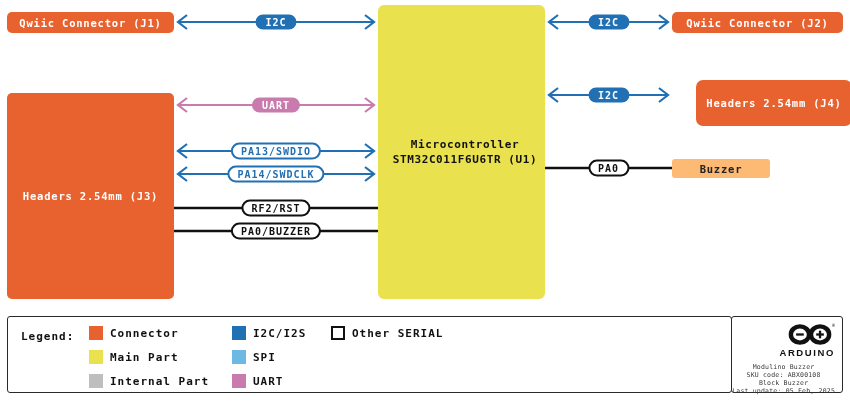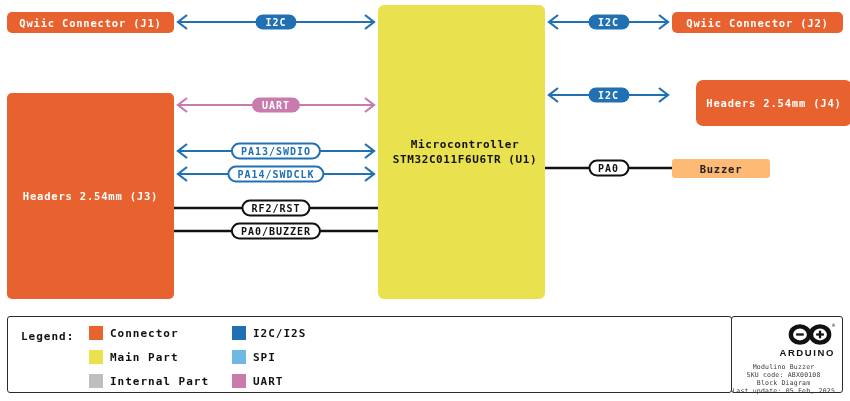--- a/index.html
+++ b/index.html
@@ -173,37 +173,43 @@
       <div class="litem">
         <span class="swatch" style="background: rgb(110, 185, 228);"></span>
         <span class="llabel">SPI</span>
       </div>
       <div class="litem">
         <span class="swatch" style="background: rgb(201, 123, 173);"></span>
         <span class="llabel">UART</span>
       </div>
     </div>
 
+    <div class="lcol lcol-3">
+      <div class="litem">
+        <span class="swatch outline"></span>
+        <span class="llabel">Other SERIAL</span>
+      </div>
+    </div>
   </div>
 
   <div class="panel brand-panel">
     <div class="brand-inner">
       <div class="logo-row">
         <svg width="44" height="23" viewBox="0 0 46 24">
           <ellipse cx="12.5" cy="12" rx="9.5" ry="8.5" fill="none" stroke="#111" stroke-width="4.6"></ellipse>
           <ellipse cx="33.5" cy="12" rx="9.5" ry="8.5" fill="none" stroke="#111" stroke-width="4.6"></ellipse>
           <line x1="8.5" y1="12" x2="16.5" y2="12" stroke="#111" stroke-width="2.4"></line>
           <line x1="29.5" y1="12" x2="37.5" y2="12" stroke="#111" stroke-width="2.4"></line>
           <line x1="33.5" y1="8" x2="33.5" y2="16" stroke="#111" stroke-width="2.4"></line>
         </svg>
         <span class="reg-mark">®</span>
       </div>
       <div class="brand-name">ARDUINO</div>
       <div class="brand-lines">
         <div class="brand-line">Modulino Buzzer</div>
         <div class="brand-line">SKU code: ABX00108</div>
-        <div class="brand-line">Block Diagram</div>
+        <div class="brand-line">Block Buzzer</div>
         <div class="brand-line">Last update: 05 Feb, 2025</div>
       </div>
     </div>
   </div>
 
 </div>
 
 </body></html>

